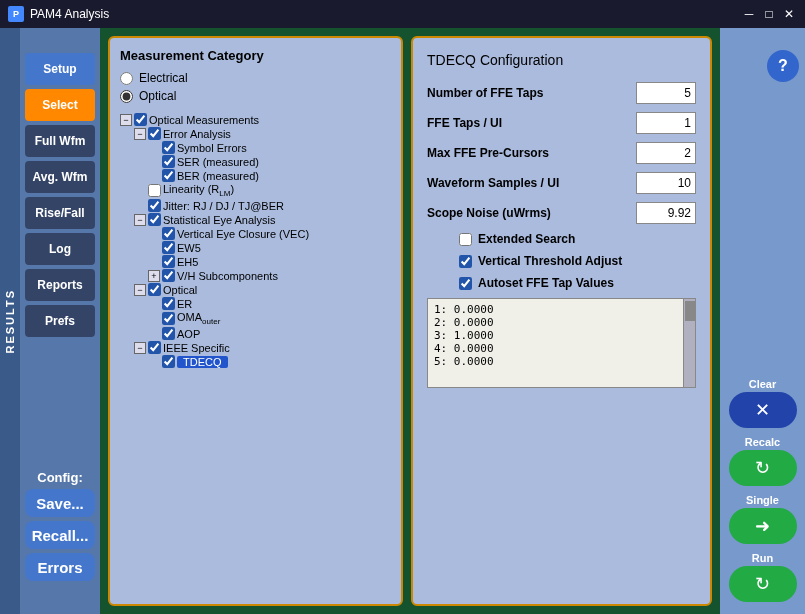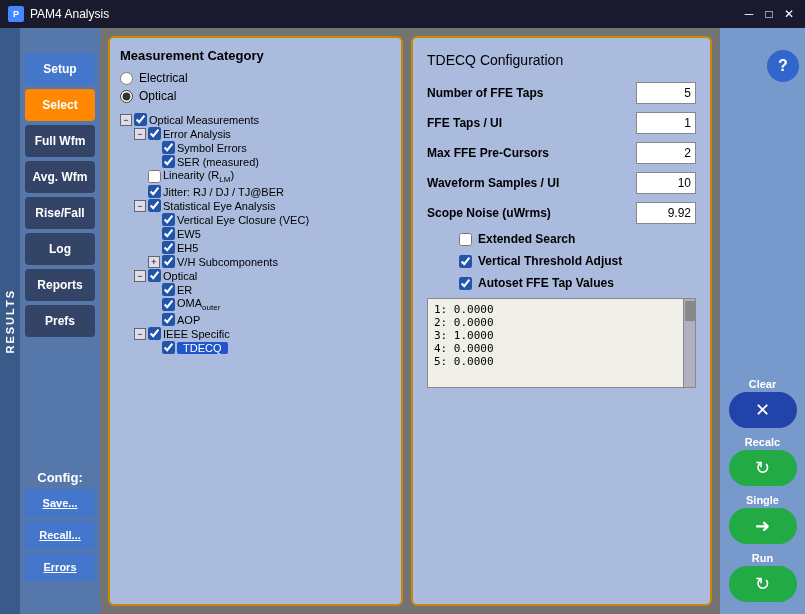--- a/index.html
+++ b/index.html
@@ -107,33 +107,32 @@
     }
     .config-label {
       color: white;
       font-size: 13px;
       font-weight: bold;
     }
     .config-btn {
       width: 70px;
       height: 28px;
       border: none;
-      border-radius: 0;
-      cursor: pointer;
-      font-size: 11px;
+      border-radius: 8px;
+      cursor: pointer;
+      font-size: 15px;
       font-weight: bold;
       color: white;
       background: #4477cc;
-      text-decoration: underline;
     }
 
     
     .main-content {
       flex: 1;
-      background: #737373;
+      background: #14532d;
       padding: 8px;
       display: flex;
       flex-direction: column;
       gap: 6px;
     }
 
     .content-panels {
       display: flex;
       gap: 8px;
       flex: 1;
@@ -409,20 +408,25 @@
             <input type="checkbox" class="tree-checkbox" checked="" style="">
             <span class="tree-label">Symbol Errors</span>
           </div>
 
           <div class="tree-item tree-indent-3">
             <span class="tree-spacer"></span>
             <input type="checkbox" class="tree-checkbox" checked="" style="">
             <span class="tree-label">SER (measured)</span>
           </div>
 
+          <div class="tree-item tree-indent-3">
+            <span class="tree-spacer"></span>
+            <input type="checkbox" class="tree-checkbox" checked="" style="">
+            <span class="tree-label">BER (measured)</span>
+          </div>
 
           <div class="tree-item tree-indent-2">
             <span class="tree-spacer"></span>
             <input type="checkbox" class="tree-checkbox" style="">
             <span class="tree-label">Linearity (R<sub>LM</sub>)</span>
           </div>
 
           <div class="tree-item tree-indent-2">
             <span class="tree-spacer"></span>
             <input type="checkbox" class="tree-checkbox" checked="" style="">

